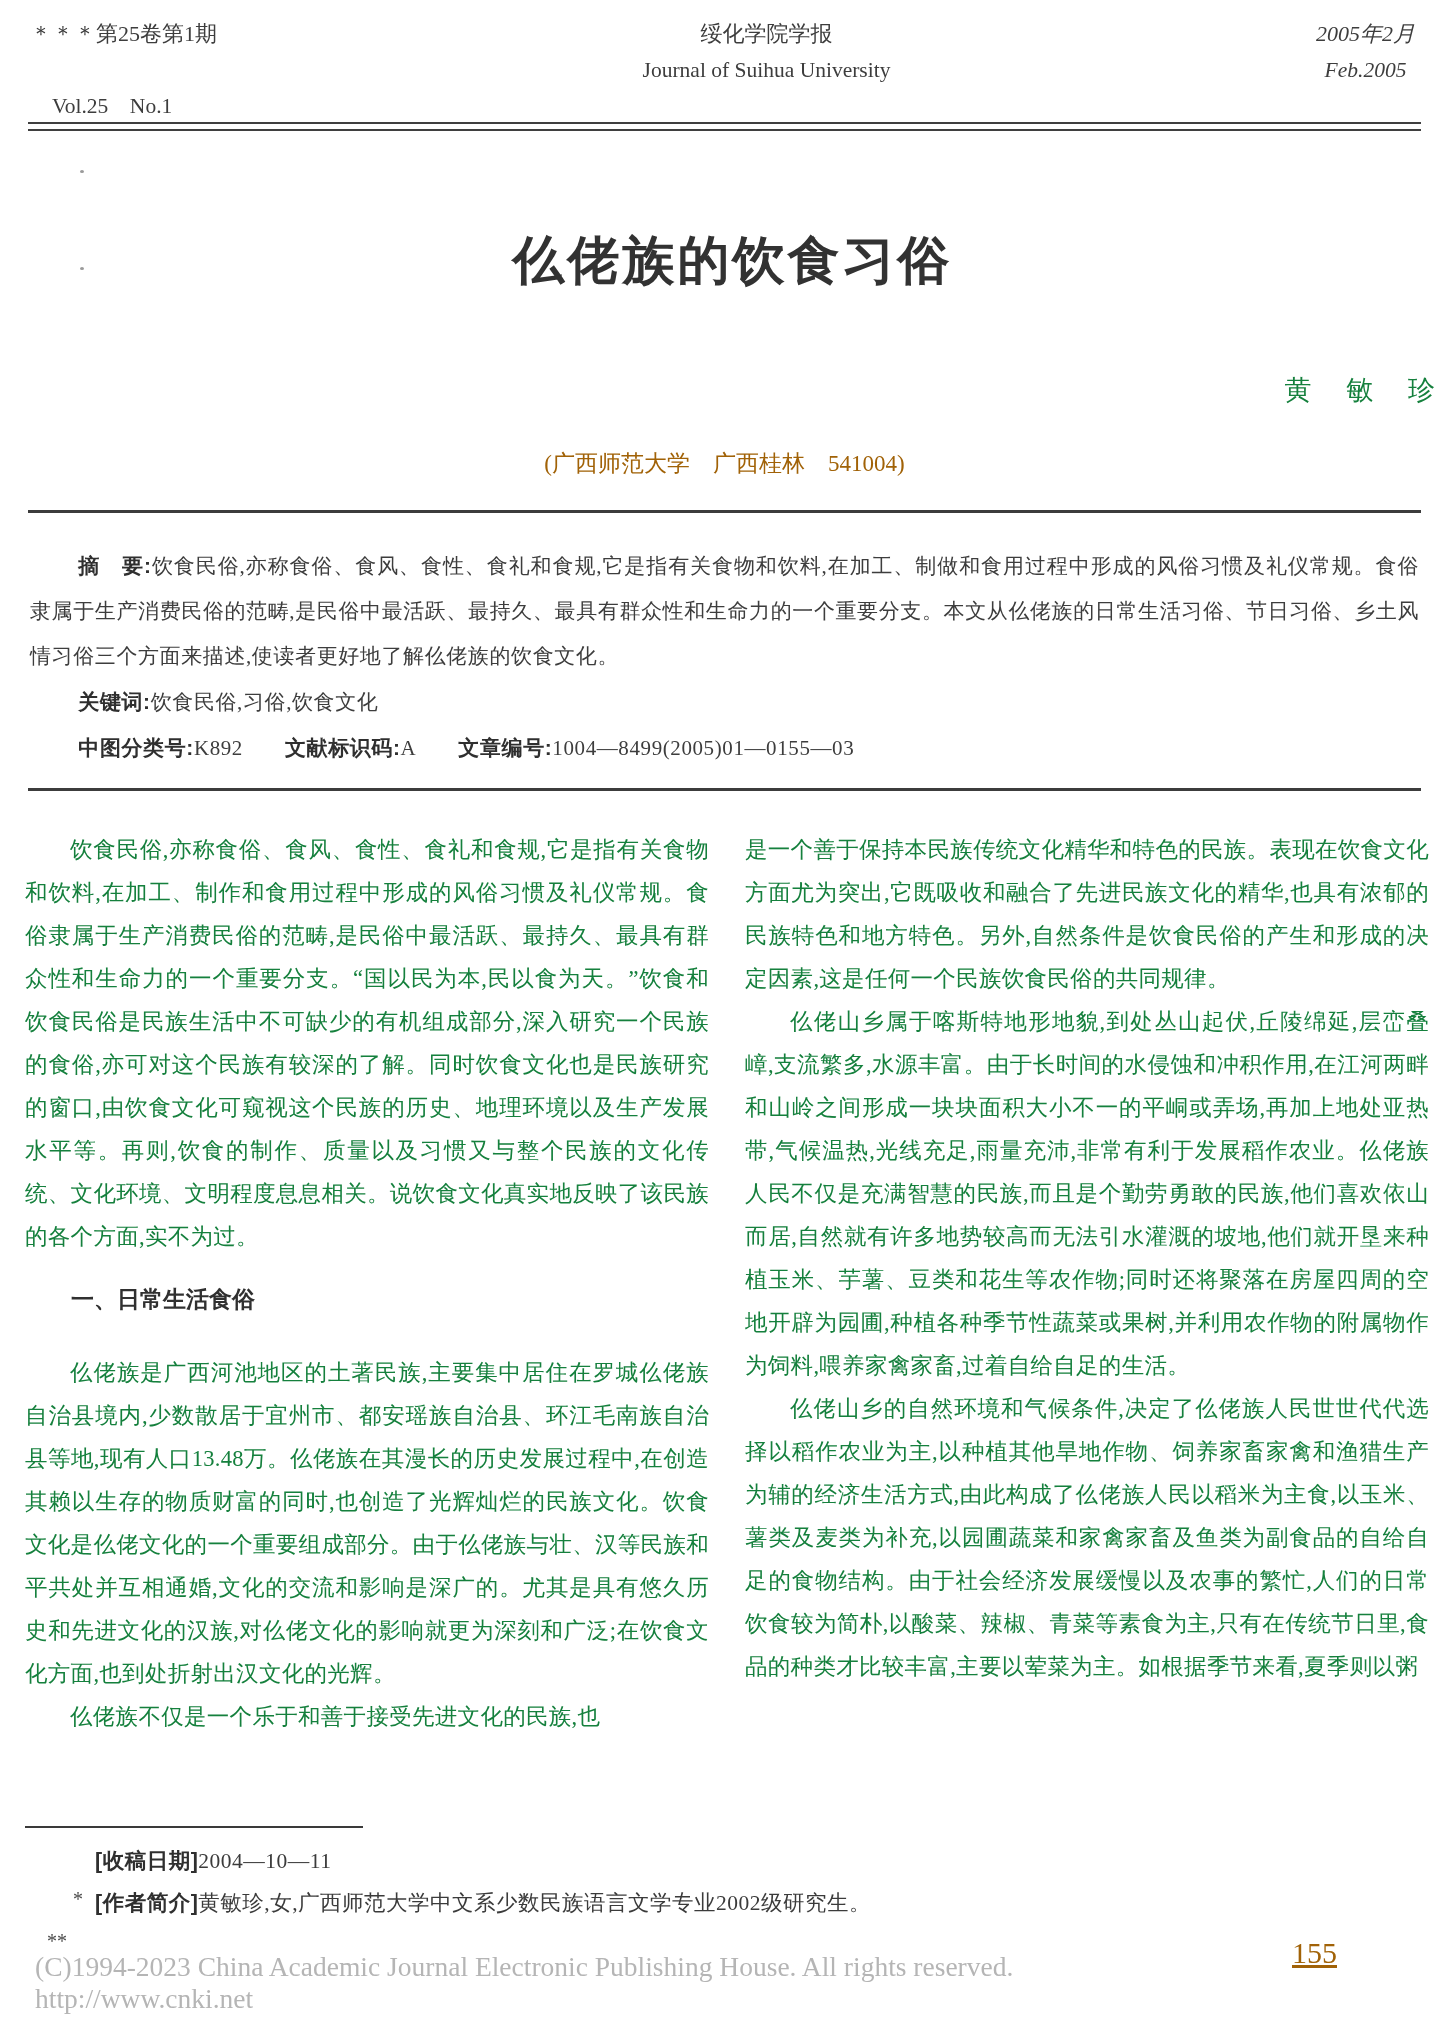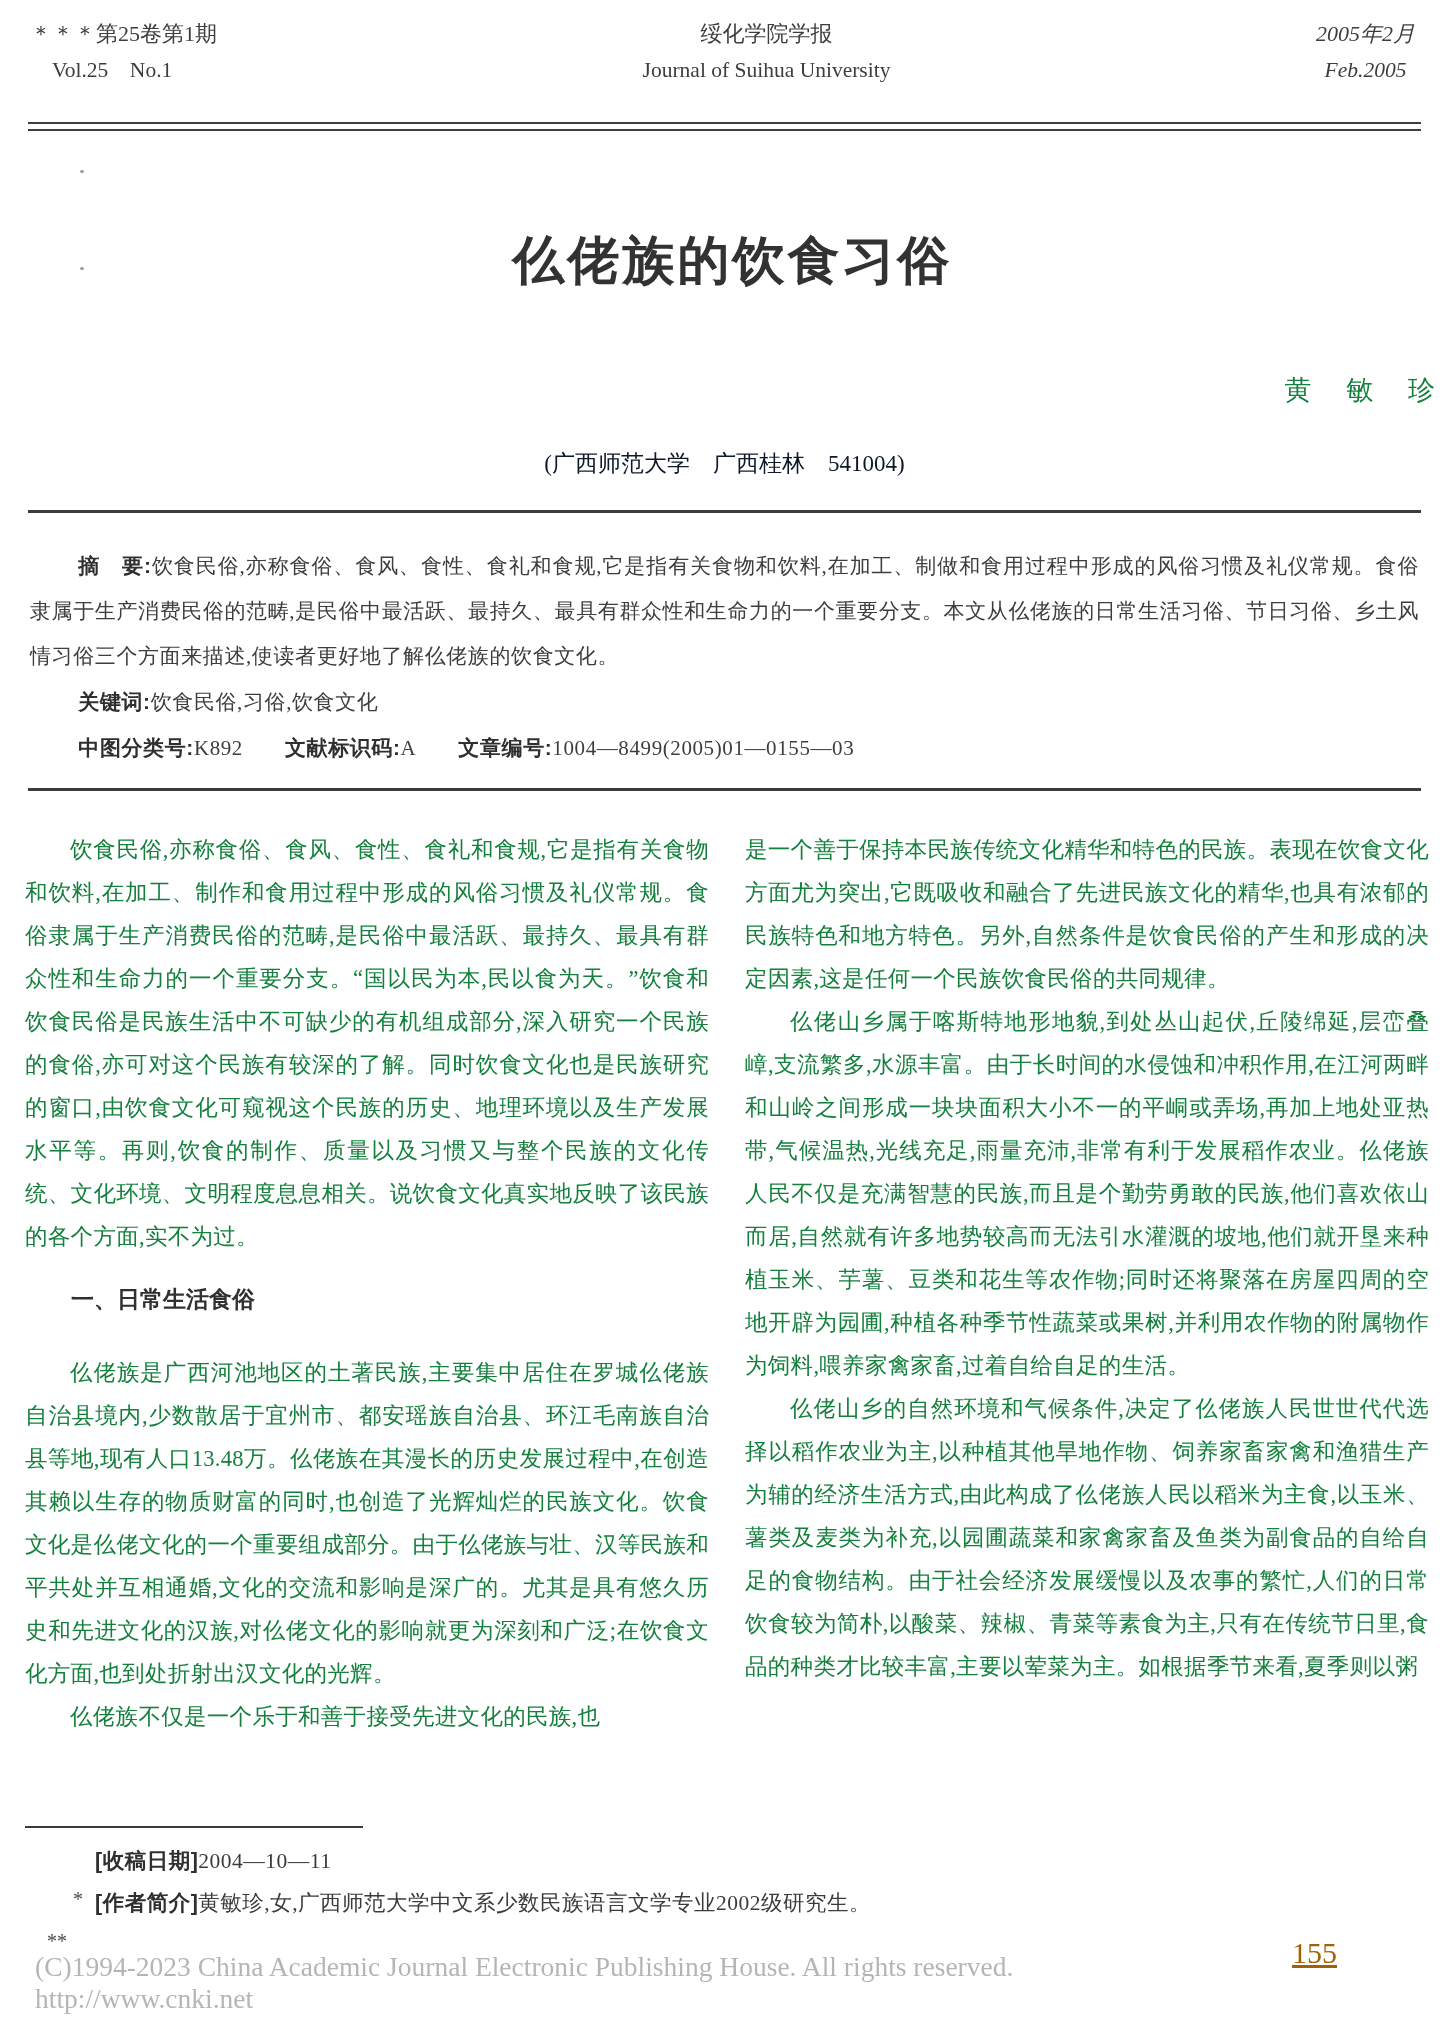--- a/index.html
+++ b/index.html
@@ -22,21 +22,21 @@
     position: absolute;
     top: 16px;
     left: 30px;
     right: 34px;
     display: flex;
     justify-content: space-between;
     align-items: flex-start;
   }
   .header .h-block { line-height: 36px; font-size: 22px; color: #3d3d3d; }
   .h-left  { text-align: left; }
-  .h-left .l2 { padding-left: 22px; }
+  .h-left .l2 { padding-left: 22px; margin-top: 36px; }
   .h-center { text-align: center; }
   .h-right { text-align: center; font-style: italic; }
   .h-en { font-size: 21.5px; }
 
   .rule-double {
     position: absolute;
     top: 122px;
     left: 28px;
     right: 28px;
     height: 5px;
@@ -72,21 +72,21 @@
     letter-spacing: 14px;
     color: #15803d;
   }
   .affiliation {
     position: absolute;
     top: 448px;
     left: 0;
     width: 100%;
     text-align: center;
     font-size: 23px;
-    color: #0f172a;
+    color: #a16207;
   }
 
   .rule { position: absolute; left: 28px; right: 28px; border-top: 3px solid #3c3c3c; }
   .rule-abstract-top { top: 510px; }
   .rule-abstract-bottom { top: 788px; }
 
   
   .abstract {
     position: absolute;
     top: 543px;

